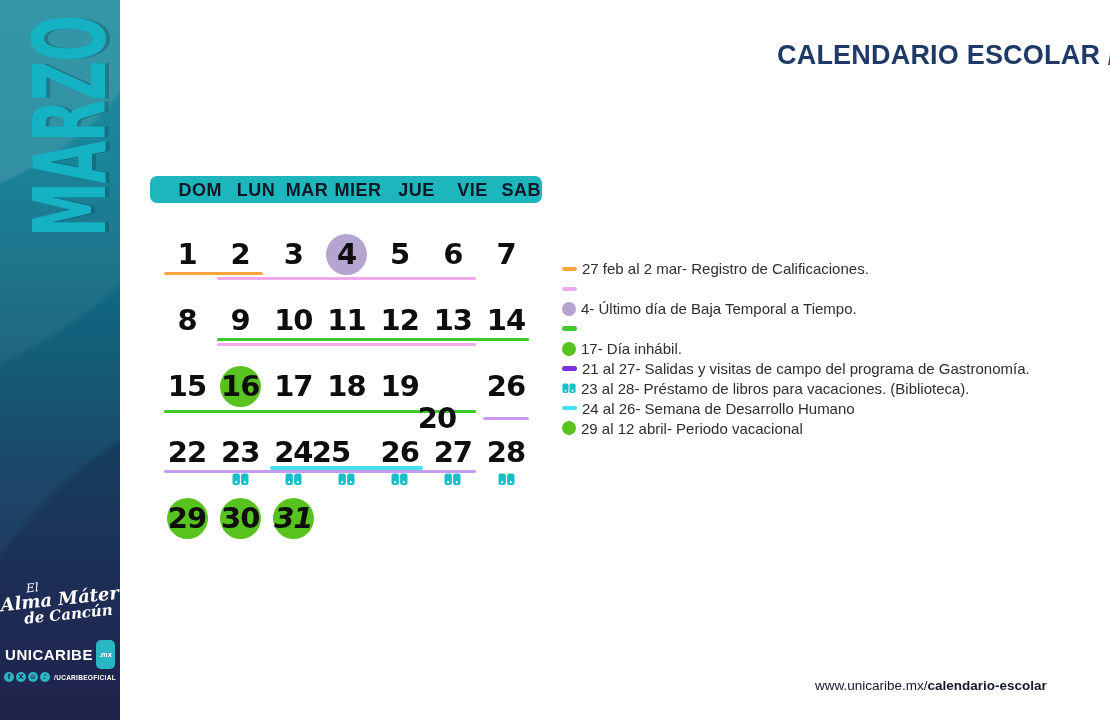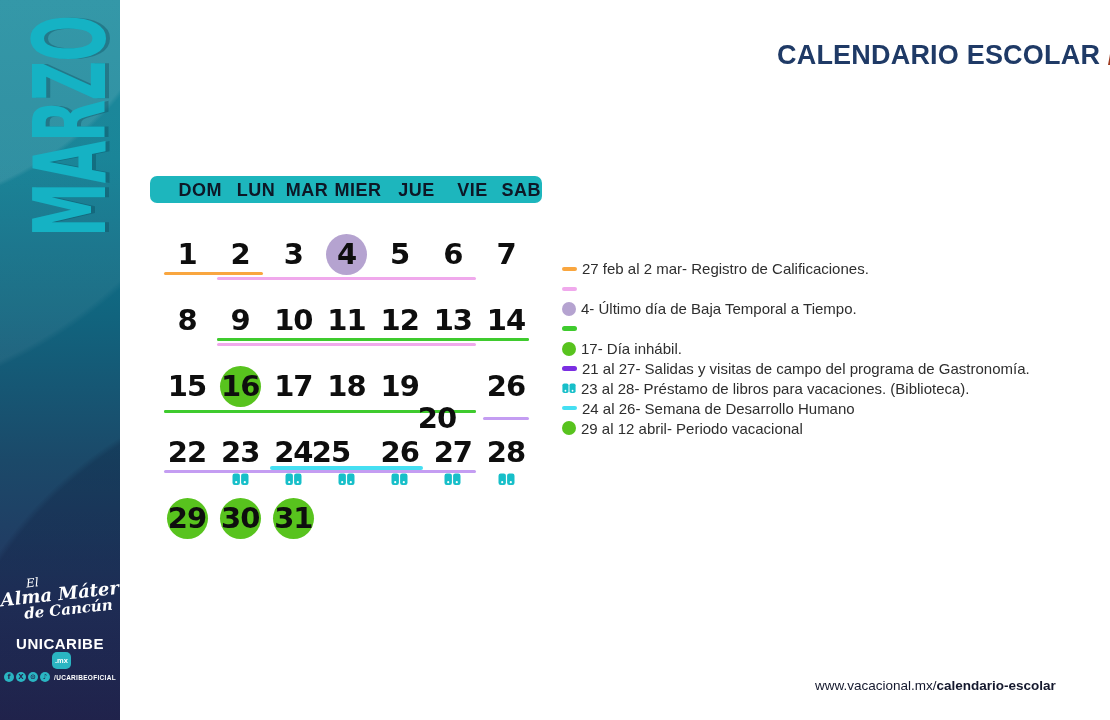--- a/index.html
+++ b/index.html
@@ -20,24 +20,24 @@
     font-family:"DejaVu Sans", sans-serif; font-weight:bold;
     font-size:100px; line-height:1; letter-spacing:-2px; color:#15B2C4;
     text-shadow:0 4px 0 rgba(8,70,86,0.35); white-space:nowrap; }
 
   .logo-block { position:absolute; left:0; bottom:38px; width:120px; color:#fff; }
   .script-lines { transform:rotate(-6deg); font-family:"DejaVu Serif", serif;
     font-style:italic; text-align:center; line-height:1.05; }
   .script-el { font-size:12px; margin-left:-52px; margin-bottom:-2px; }
   .script-main { font-size:18px; font-weight:bold; }
   .script-sub { font-size:15px; font-weight:bold; margin-left:14px; }
-  .brand-row { display:flex; align-items:center; justify-content:center; margin-top:16px;flex-direction:column; }
+  .brand-row { display:flex; align-items:center; justify-content:center; margin-top:16px; }
   .brand-name { font-size:15px; font-weight:bold; letter-spacing:0.5px; }
   .brand-badge { background:#2AB5C2; color:#fff; font-size:7.5px; font-weight:bold;
-    border-radius:5px; padding:4px 3px; margin-left:3px; }
+    border-radius:5px; padding:10px 3px; margin-left:3px; }
   .social-row { display:flex; align-items:center; justify-content:center; gap:2px; margin-top:3px; }
   .social-dot { width:10px; height:10px; border-radius:50%; background:#2AB5C2;
     color:#23284F; font-size:7px; font-weight:bold; line-height:10px; text-align:center;
     font-family:"DejaVu Sans", sans-serif; }
   .social-handle { font-size:6.5px; font-weight:bold; letter-spacing:0.3px; margin-left:2px; }
 
   
   .title { position:absolute; left:777px; top:40px; font-size:27px; font-weight:600;
     color:#1F3A66; letter-spacing:0.2px; white-space:nowrap; }
   .title .suffix { color:#9E3A20; }
@@ -144,21 +144,21 @@
       <div class="day" style="left: 116.34px; top: 260px;">24</div>
       <div class="day" style="left: 154px; top: 260px;">25</div>
       <div class="day" style="left: 222.68px; top: 260px;">26</div>
       <div class="day" style="left: 275.85px; top: 260px;">27</div>
       <div class="day" style="left: 329.02px; top: 260px;">28</div>
       <div class="day-circle" style="left: 16.5px; top: 322px; background: rgb(88, 195, 30);"></div>
       <div class="day" style="left: 10px; top: 326px;">29</div>
       <div class="day-circle" style="left: 69.67px; top: 322px; background: rgb(88, 195, 30);"></div>
       <div class="day" style="left: 63.17px; top: 326px;">30</div>
       <div class="day-circle" style="left: 122.84px; top: 322px; background: rgb(88, 195, 30);"></div>
-      <div class="day" style="left: 116.34px; top: 326px;">31</div>
+      <div class="day" style="left: 116.34px; top: 326px; font-style: italic;">31</div>
       <svg class="book" viewBox="0 0 17 13" xmlns="http://www.w3.org/2000/svg" style="left: 81.67px; top: 297px;">
     <rect x="0.5" y="0.5" width="7.4" height="11.5" rx="2.2" fill="#17BFC9"></rect>
     <rect x="9.1" y="0.5" width="7.4" height="11.5" rx="2.2" fill="#17BFC9"></rect>
     <circle cx="4.2" cy="9.2" r="1.1" fill="#ffffff"></circle>
     <circle cx="12.8" cy="9.2" r="1.1" fill="#ffffff"></circle>
   </svg>
       <svg class="book" viewBox="0 0 17 13" xmlns="http://www.w3.org/2000/svg" style="left: 134.84px; top: 297px;">
     <rect x="0.5" y="0.5" width="7.4" height="11.5" rx="2.2" fill="#17BFC9"></rect>
     <rect x="9.1" y="0.5" width="7.4" height="11.5" rx="2.2" fill="#17BFC9"></rect>
     <circle cx="4.2" cy="9.2" r="1.1" fill="#ffffff"></circle>
@@ -226,16 +226,16 @@
         <div class="legend-marker lm-dash" style="background: rgb(69, 223, 242);"></div>
         <div class="legend-text">24 al 26- Semana de Desarrollo Humano</div>
       </div>
       <div class="legend-item">
         <div class="legend-marker lm-circle" style="background: rgb(88, 195, 30);"></div>
         <div class="legend-text">29 al 12 abril- Periodo vacacional</div>
       </div>
     </div>
 
   <div class="url">
-    <span>www.vacacional.mx/</span><span class="bold">calendario-escolar</span>
+    <span>www.unicaribe.mx/</span><span class="bold">calendario-escolar</span>
   </div>
 
 </div>
 
 </body></html>

